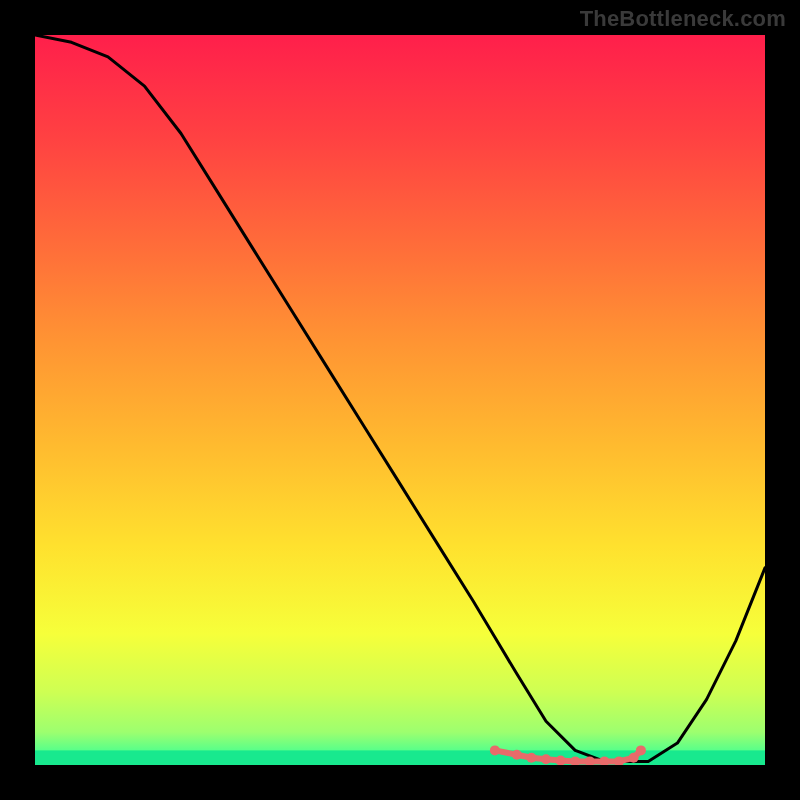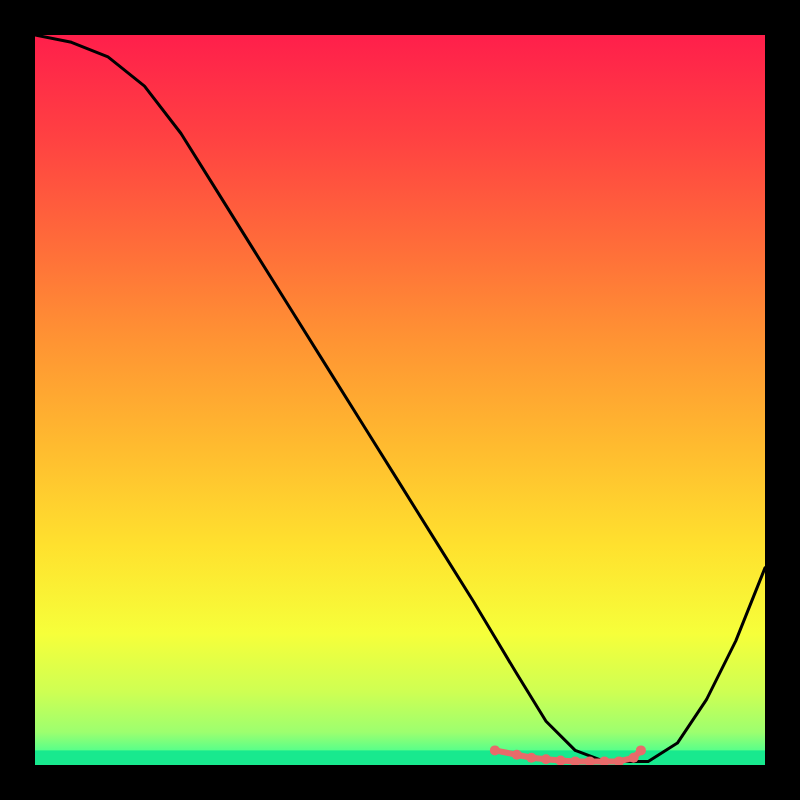--- a/index.html
+++ b/index.html
@@ -37,20 +37,21 @@
   .plot svg {
     display: block;
     width: 730px;
     height: 730px;
   }
 </style>
 </head>
 <body>
 
 <div class="frame">
+  <div class="watermark">TheBottleneck.com</div>
 
   <div class="plot">
     <svg id="chart-svg" viewBox="0 0 730 730">
       <defs>
         <linearGradient id="bg-grad" x1="0" y1="0" x2="0" y2="1">
             <stop offset="0%" stop-color="#ff1f4b"></stop>
             <stop offset="14.000000000000002%" stop-color="#ff4142"></stop>
             <stop offset="28.000000000000004%" stop-color="#ff6a3a"></stop>
             <stop offset="42%" stop-color="#ff9433"></stop>
             <stop offset="56.00000000000001%" stop-color="#ffba2f"></stop>

